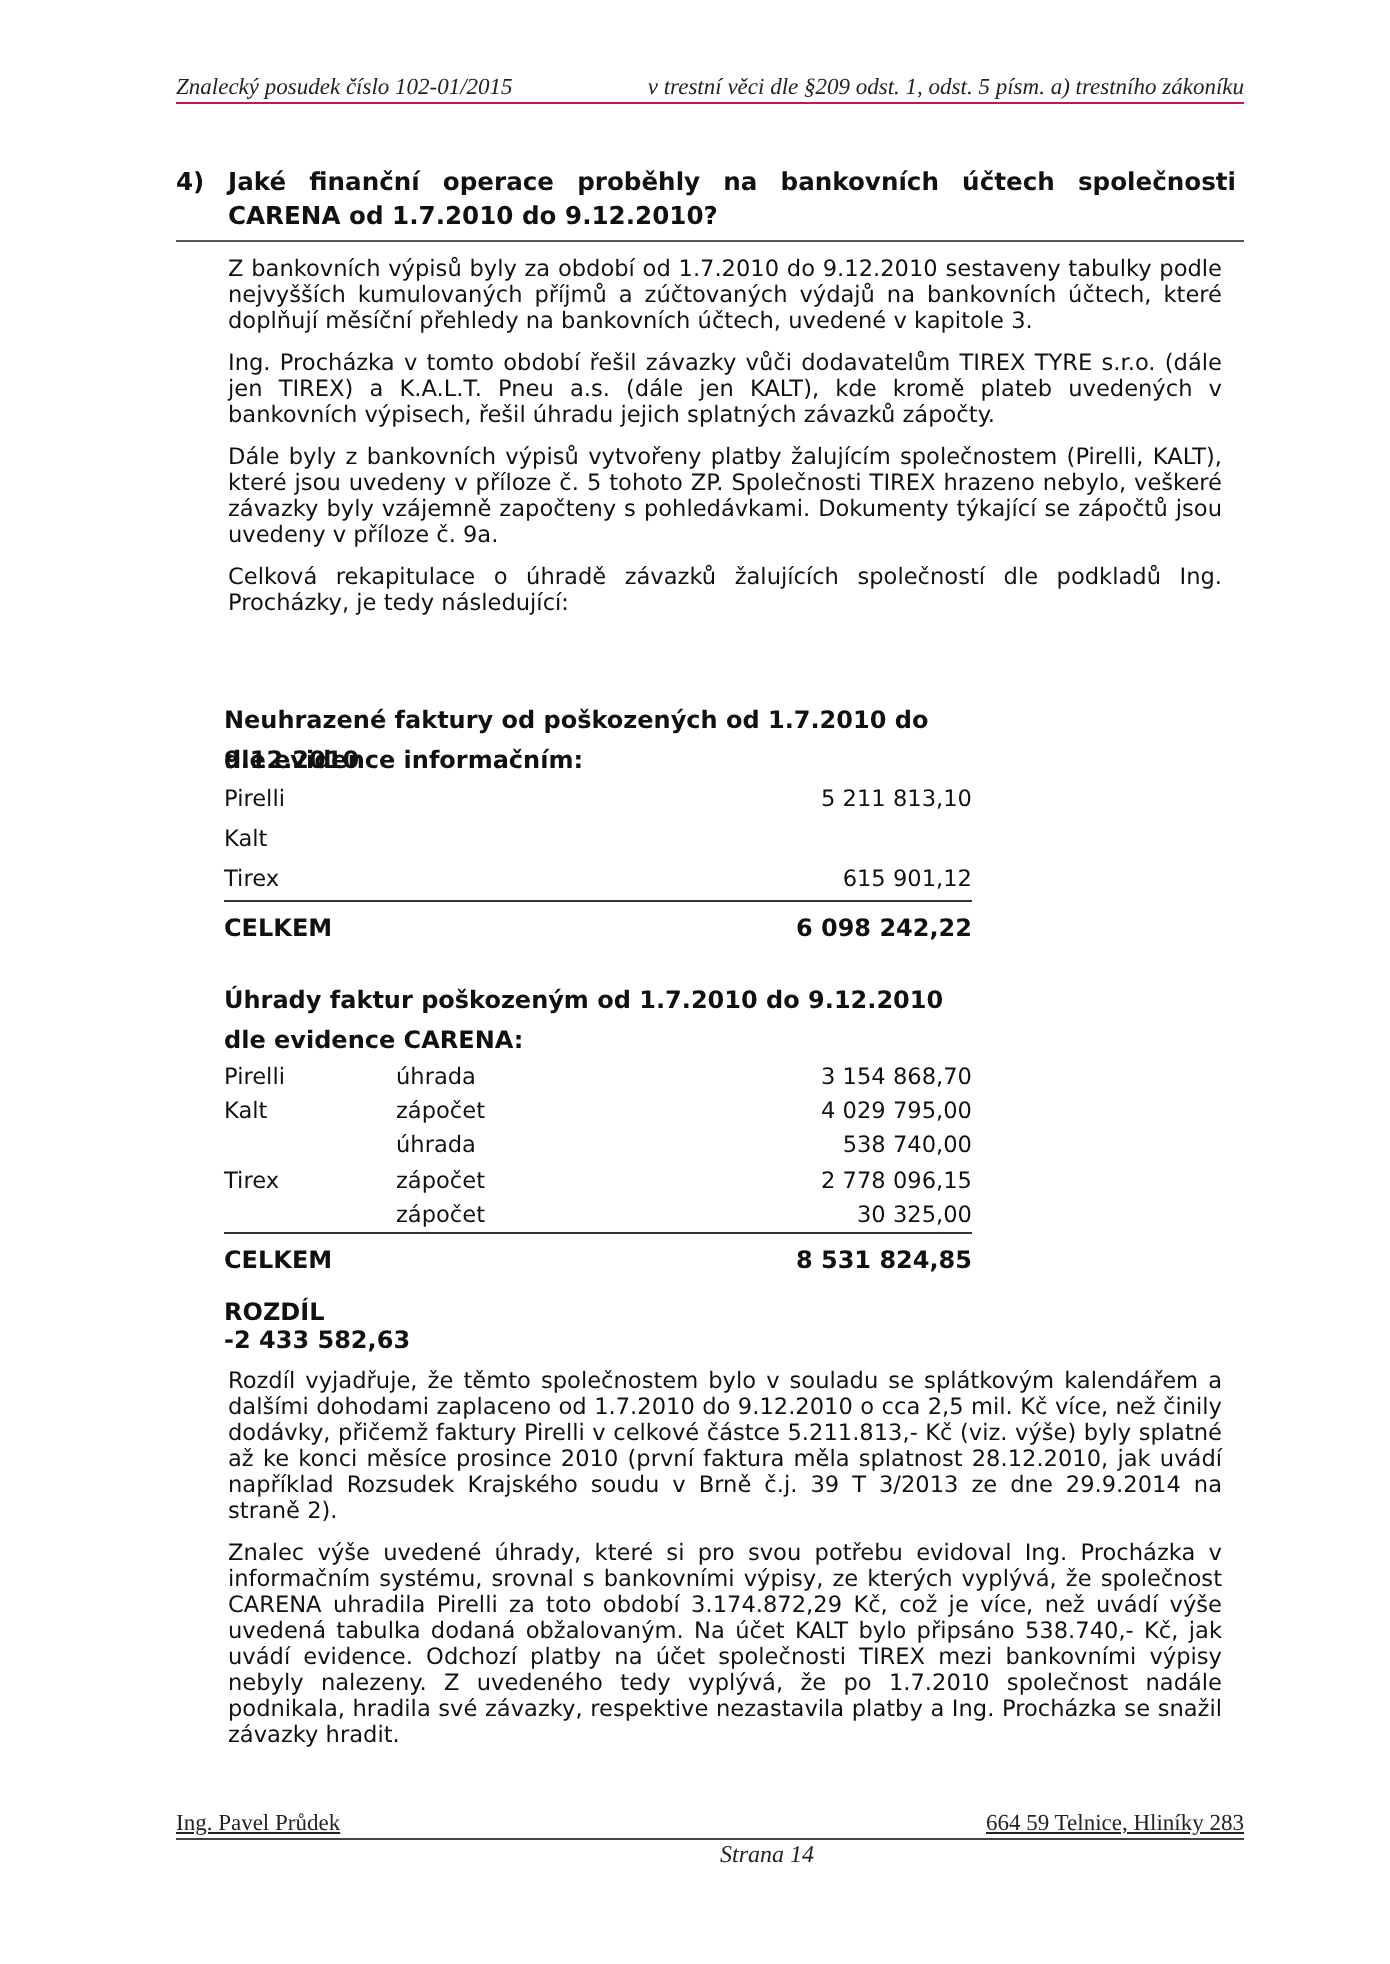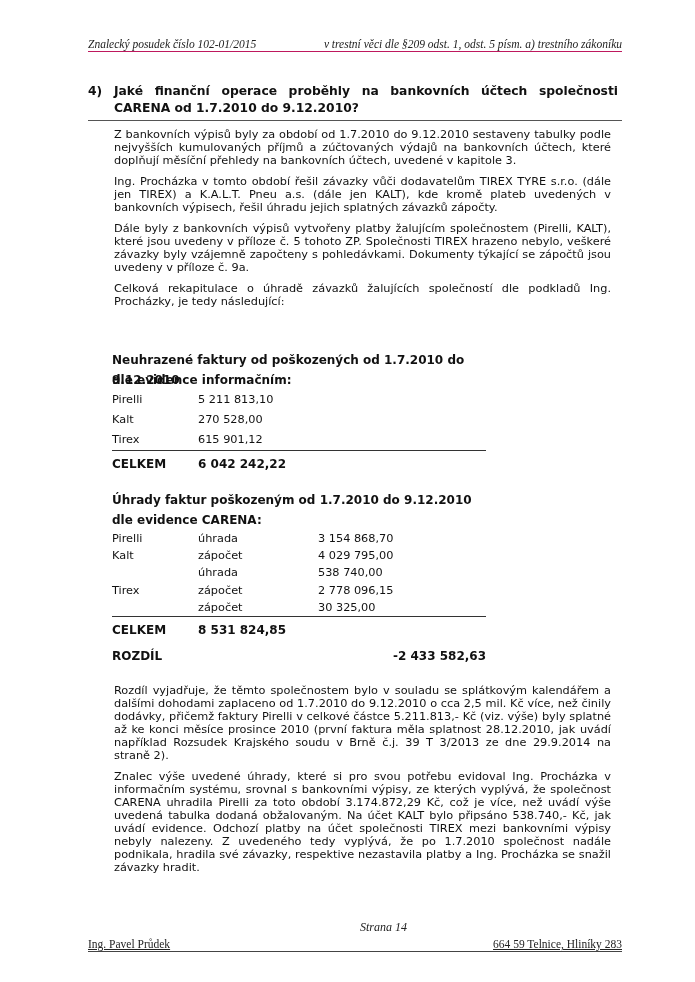--- a/index.html
+++ b/index.html
@@ -30,37 +30,37 @@
 
   .tbl {
     position: absolute; left: 112px; width: 374px;
     font-family: "DejaVu Sans", sans-serif; font-size: 11.3px; color: #111;
   }
   .tbl .ttitle { font-weight: bold; font-size: 12px; height: 20px; line-height: 20px; }
   .tbl .row { display: flex; height: 20px; line-height: 20px; }
   .tbl2 .row { height: 17.2px; line-height: 17.2px; }
   .tbl .c1 { width: 86px; }
   .tbl .c2 { width: 120px; }
-  .tbl .val { flex: 1; }
+  .tbl .val { flex: 1; text-align: right; }
   .tbl .row.last { border-bottom: 1px solid #333; }
   .tbl .row.total { font-weight: bold; font-size: 12px; height: 26px; line-height: 26px; }
 
   .diff {
     position: absolute; left: 112px; top: 649px; width: 374px;
     font-family: "DejaVu Sans", sans-serif; font-weight: bold; font-size: 12px;
-    display: flex; justify-content: space-between;
+    display: flex; justify-content: space-between; flex-direction: column;
   }
 
   .page-footer {
     position: absolute; left: 88px; top: 906px; width: 534px;
     border-bottom: 1px solid #444;
     font-family: "Liberation Serif", serif; font-size: 11.5px;
     display: flex; justify-content: space-between; padding-bottom: 1px; color: #222;
   }
-  .page-footer span { text-decoration: underline; margin-top: 32px; }
+  .page-footer span { text-decoration: underline; }
   .page-number {
     position: absolute; left: 0; width: 695px; top: 920px; text-align: center;
     font-family: "Liberation Serif", serif; font-style: italic; font-size: 12px; color: #222; padding-left: 36px;
   }
 </style>
 </head>
 <body>
 
 <div class="page-header">
   <span>Znalecký posudek číslo 102-01/2015</span>
@@ -82,29 +82,28 @@
 
 <div class="tbl tbl1" style="top:350px;">
   <div class="ttitle">Neuhrazené faktury od poškozených od 1.7.2010 do 9.12.2010</div>
   <div class="ttitle">dle evidence informačním:</div>
   <div class="row">
     <span class="c1">Pirelli</span>
     <span class="val">5 211 813,10</span>
   </div>
   <div class="row">
     <span class="c1">Kalt</span>
-    <span class="val">270 528,00</span>
   </div>
   <div class="row last">
     <span class="c1">Tirex</span>
     <span class="val">615 901,12</span>
   </div>
   <div class="row total">
     <span class="c1">CELKEM</span>
-    <span class="val">6 042 242,22</span>
+    <span class="val">6 098 242,22</span>
   </div>
 </div>
 
 <div class="tbl tbl2" style="top:490px;">
   <div class="ttitle">Úhrady faktur poškozeným od 1.7.2010 do 9.12.2010</div>
   <div class="ttitle">dle evidence CARENA:</div>
   <div class="row">
     <span class="c1">Pirelli</span>
     <span class="c2">úhrada</span>
     <span class="val">3 154 868,70</span>

